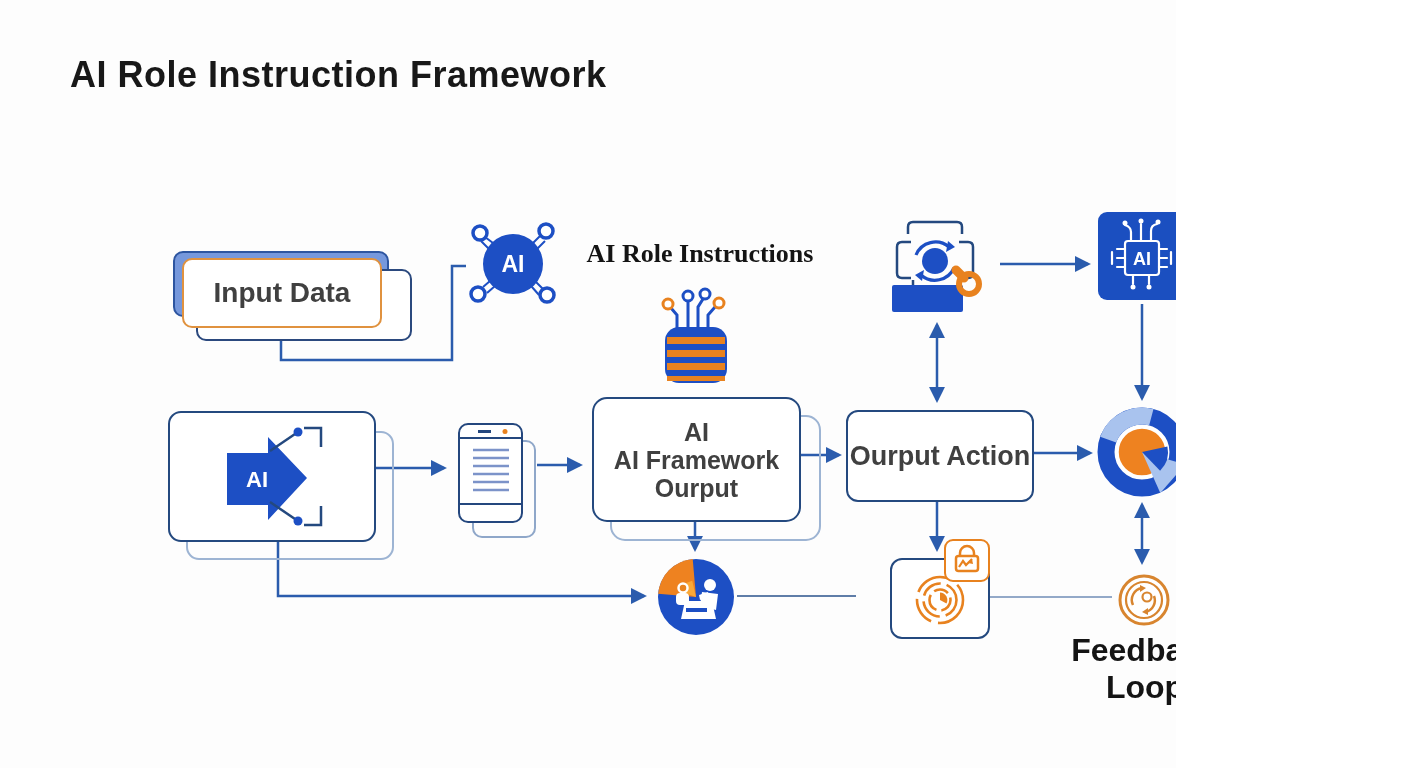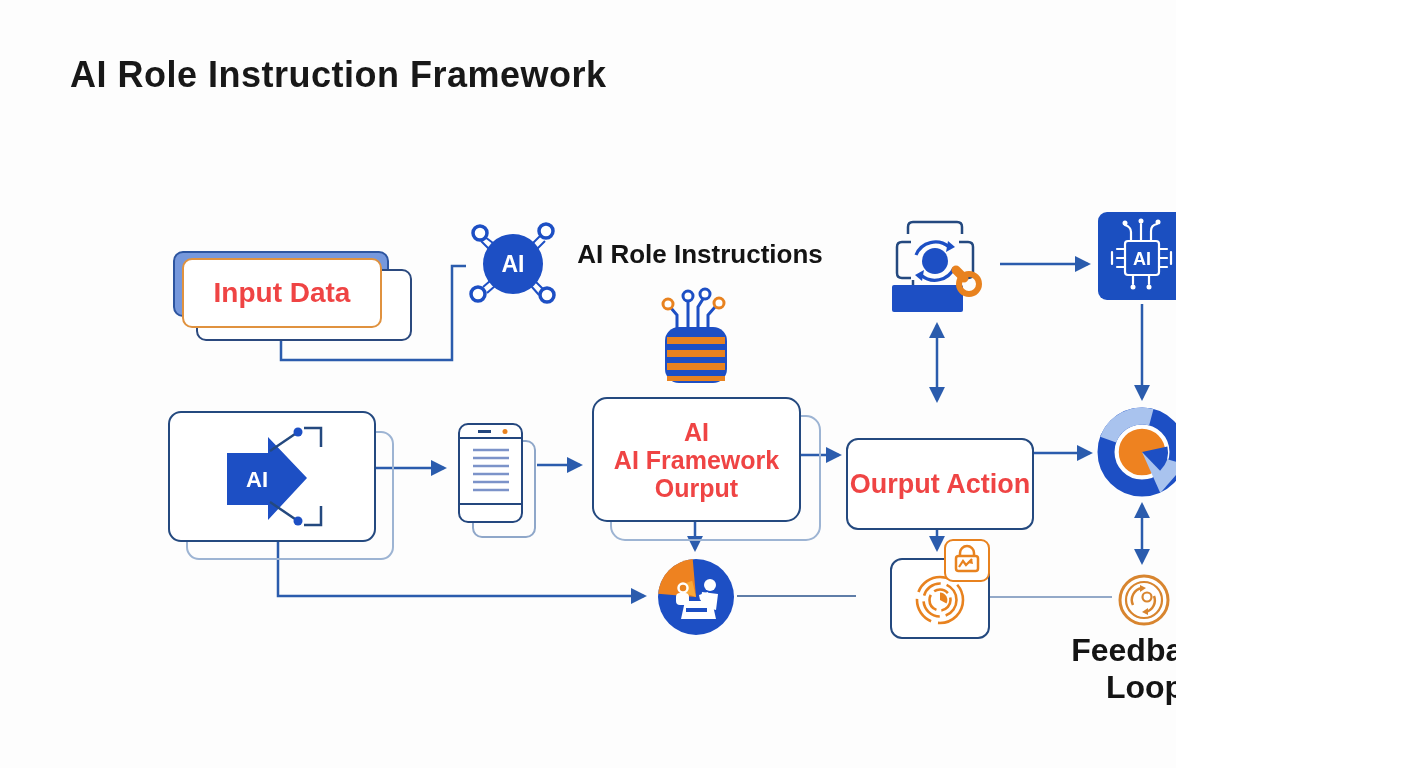--- a/index.html
+++ b/index.html
@@ -2,21 +2,21 @@
 <html><head>
 <meta charset="utf-8">
 <style>
   html,body{margin:0;padding:0;background:#ffffff;}
   #canvas{position:relative;width:1176px;height:768px;background:#fdfdfd;overflow:hidden;
           font-family:"Liberation Sans","DejaVu Sans",sans-serif;color:#1b1b1b;}
   .abs{position:absolute;}
   #title{left:70px;top:54px;font-size:36px;font-weight:bold;letter-spacing:.5px;color:#181818;}
   .box{position:absolute;background:#ffffff;border:2.5px solid #24497f;border-radius:13px;
        display:flex;align-items:center;justify-content:center;text-align:center;
-       font-weight:bold;color:#ef4444;}
+       font-weight:bold;color:#404040;}
   .shadowbox{position:absolute;background:transparent;border:2px solid #9db4d3;border-radius:13px;}
   .lbl{position:absolute;font-weight:bold;color:#141414;text-align:center;}
   svg{display:block;}
   #connectors{position:absolute;left:0;top:0;z-index:1;}
   .node{z-index:2;}
   .badge{z-index:3;}
 </style>
 </head>
 <body>
 
@@ -74,21 +74,21 @@
       <path d="M78,74 L64,60 M74,80 L60,64"></path>
     </g>
     <circle cx="15" cy="18" r="7" fill="#ffffff" stroke="#1d4fc4" stroke-width="3.5"></circle>
     <circle cx="81" cy="16" r="7" fill="#ffffff" stroke="#1d4fc4" stroke-width="3.5"></circle>
     <circle cx="13" cy="79" r="7" fill="#ffffff" stroke="#1d4fc4" stroke-width="3.5"></circle>
     <circle cx="82" cy="80" r="7" fill="#ffffff" stroke="#1d4fc4" stroke-width="3.5"></circle>
     <circle cx="48" cy="49" r="30" fill="#1d4fc4"></circle>
     <text x="48" y="57" text-anchor="middle" font-size="23" font-weight="bold" fill="#ffffff" font-family="Liberation Sans, sans-serif">AI</text>
   </svg>
 
-  <div class="lbl node" style="left:570px;top:239px;width:260px;font-size:26px;">AI Role Instructions</div>
+  <div class="lbl node" style="left:570px;top:239px;width:260px;font-size:26px;font-family:Liberation Serif, serif;">AI Role Instructions</div>
 
   <svg class="abs node" style="left:645px;top:285px;" width="100" height="105" viewBox="0 0 100 105">
     <g stroke="#1d4fc4" stroke-width="3" fill="none" stroke-linecap="round">
       <path d="M32,44 L32,30 L26,23"></path>
       <path d="M43,44 L43,16"></path>
       <path d="M53,44 L53,22 L58,14"></path>
       <path d="M63,44 L63,30 L70,22"></path>
     </g>
     <circle cx="23" cy="19" r="5" fill="#ffffff" stroke="#e8821f" stroke-width="3"></circle>
     <circle cx="43" cy="11" r="5" fill="#ffffff" stroke="#1d4fc4" stroke-width="3"></circle>
@@ -137,21 +137,21 @@
     </svg>
   </div>
 
   <div class="shadowbox node" style="left:610px;top:415px;width:207px;height:122px;border-radius:15px;"></div>
   <div class="box node" style="left:592px;top:397px;width:205px;height:121px;border-radius:15px;font-size:25px;line-height:28px;flex-direction:column;">
     <div>AI</div>
     <div>AI Framework</div>
     <div>Ourput</div>
   </div>
 
-  <div class="box node" style="left:846px;top:410px;width:184px;height:88px;border-radius:12px;font-size:27px;margin-top:28px;">
+  <div class="box node" style="left:846px;top:410px;width:184px;height:88px;border-radius:12px;font-size:27px;">
     <span>Ourput Action</span>
   </div>
 
   <svg class="abs node" style="left:885px;top:208px;" width="105" height="115" viewBox="0 0 105 115">
     <g stroke="#24497f" stroke-width="2.5" fill="none">
       <path d="M23,26 V19 Q23,14 28,14 H72 Q77,14 77,19 V26"></path>
       <path d="M26,34 H17 Q12,34 12,39 V65 Q12,70 17,70 H26"></path>
       <path d="M74,34 H83 Q88,34 88,39 V65 Q88,70 83,70 H74"></path>
       <path d="M28,72 V78"></path>
     </g>

